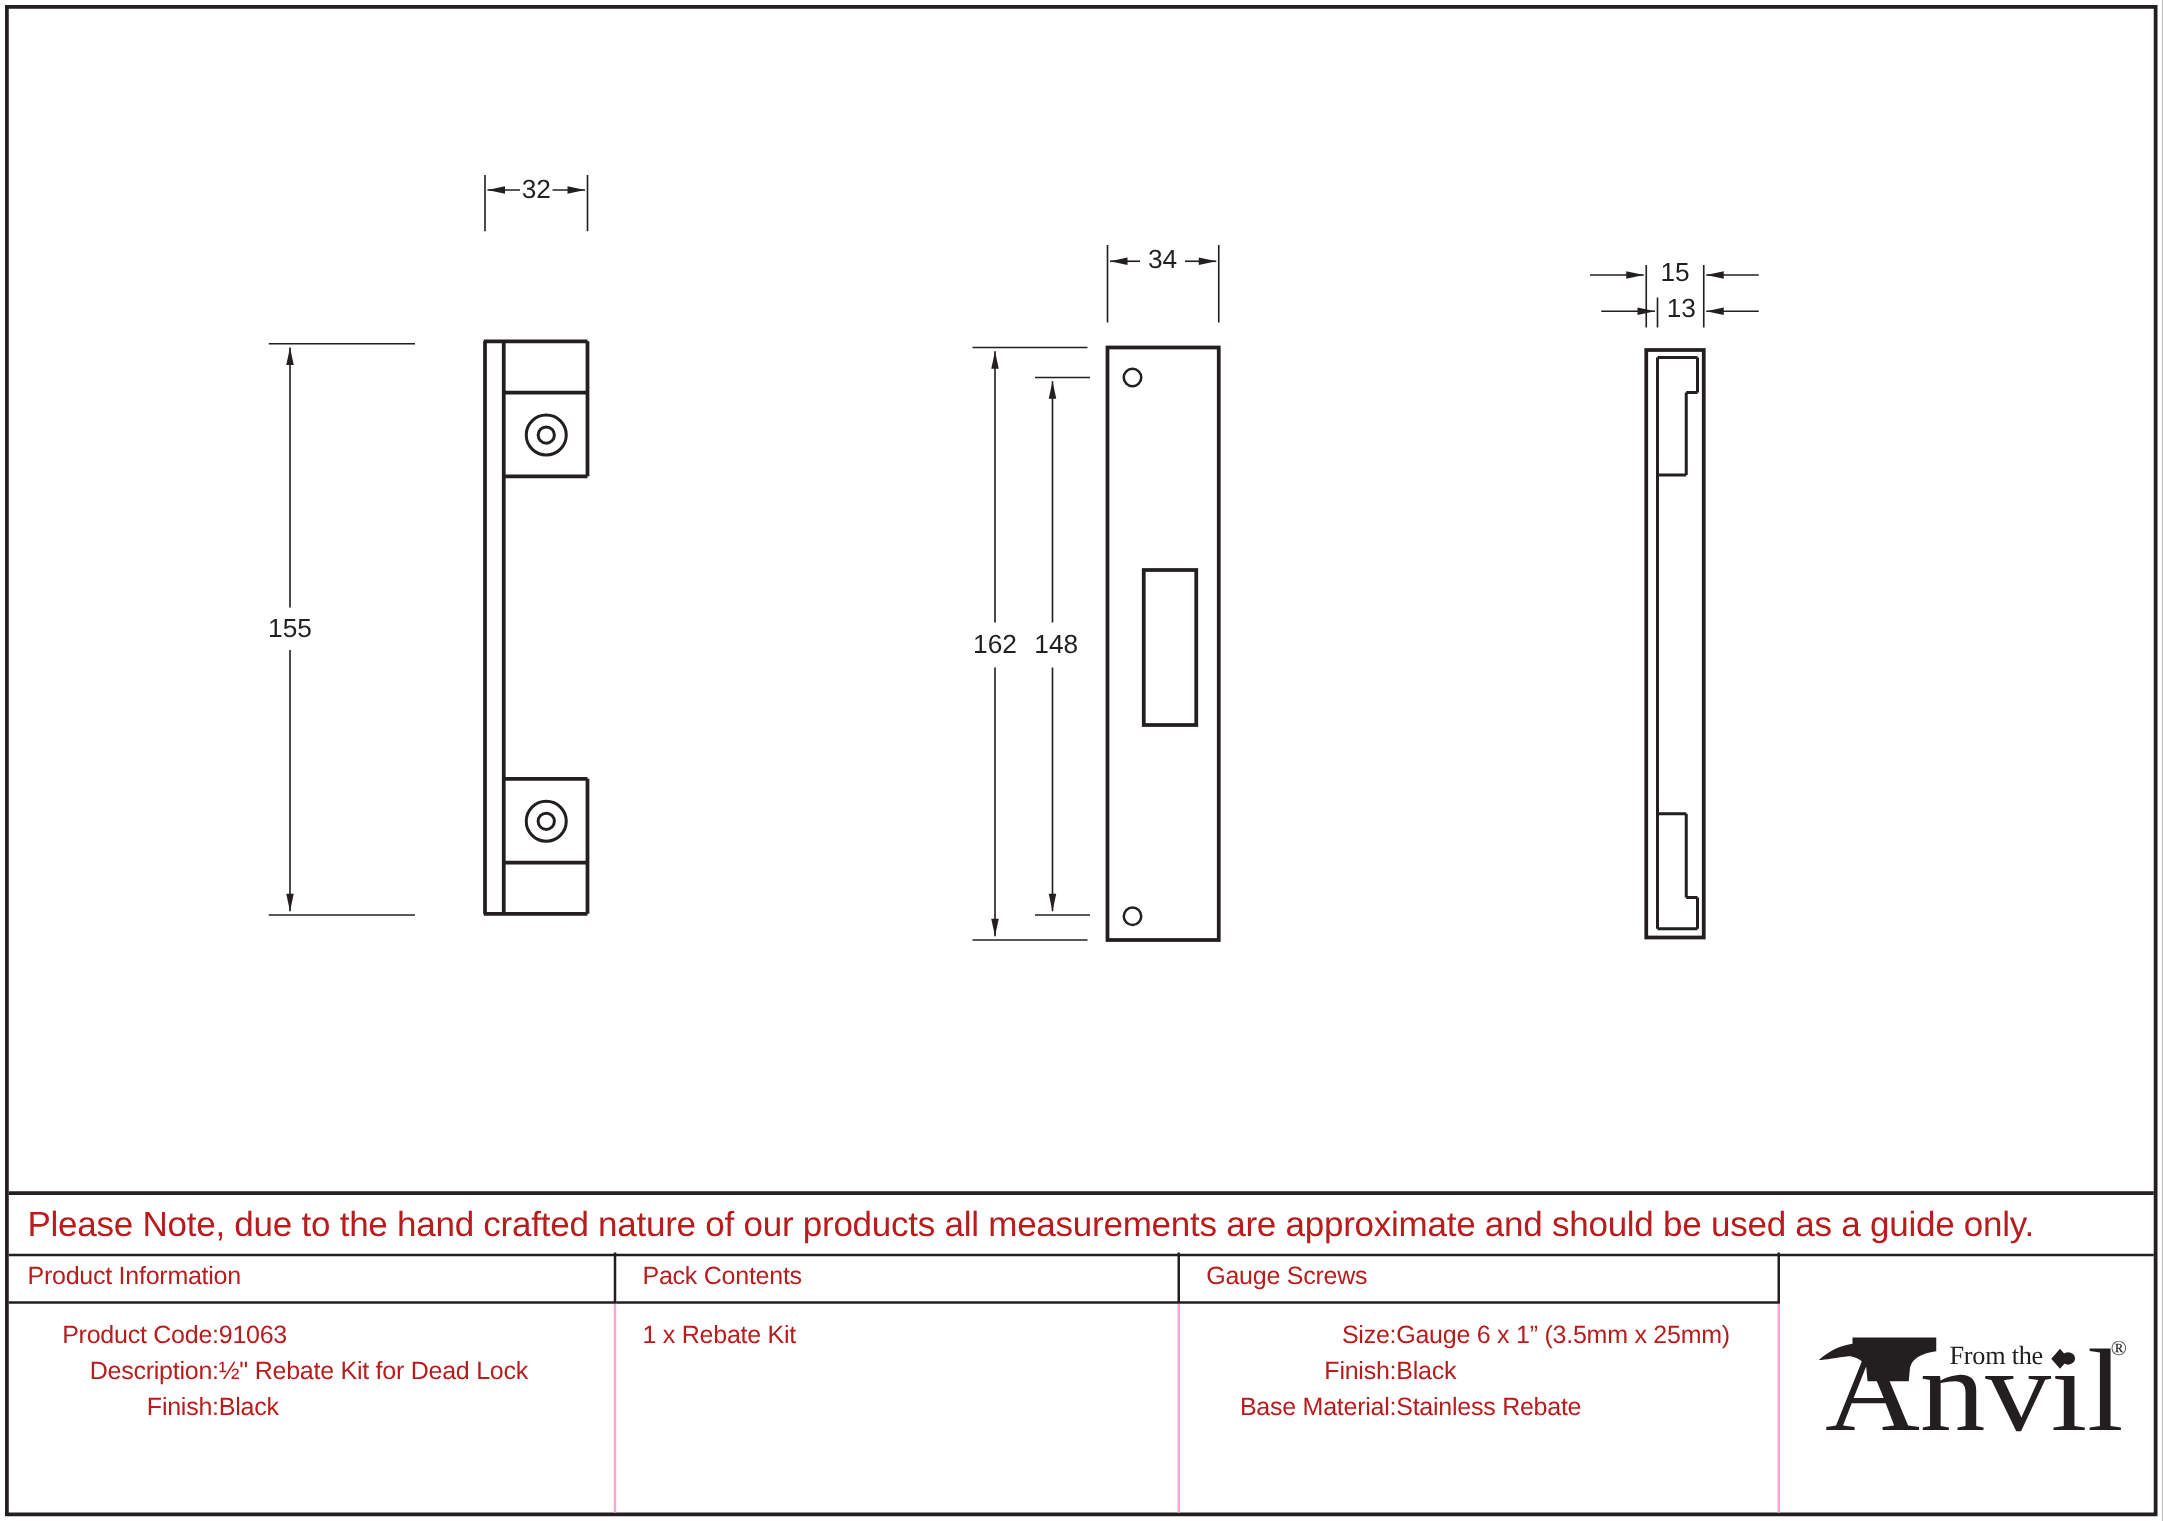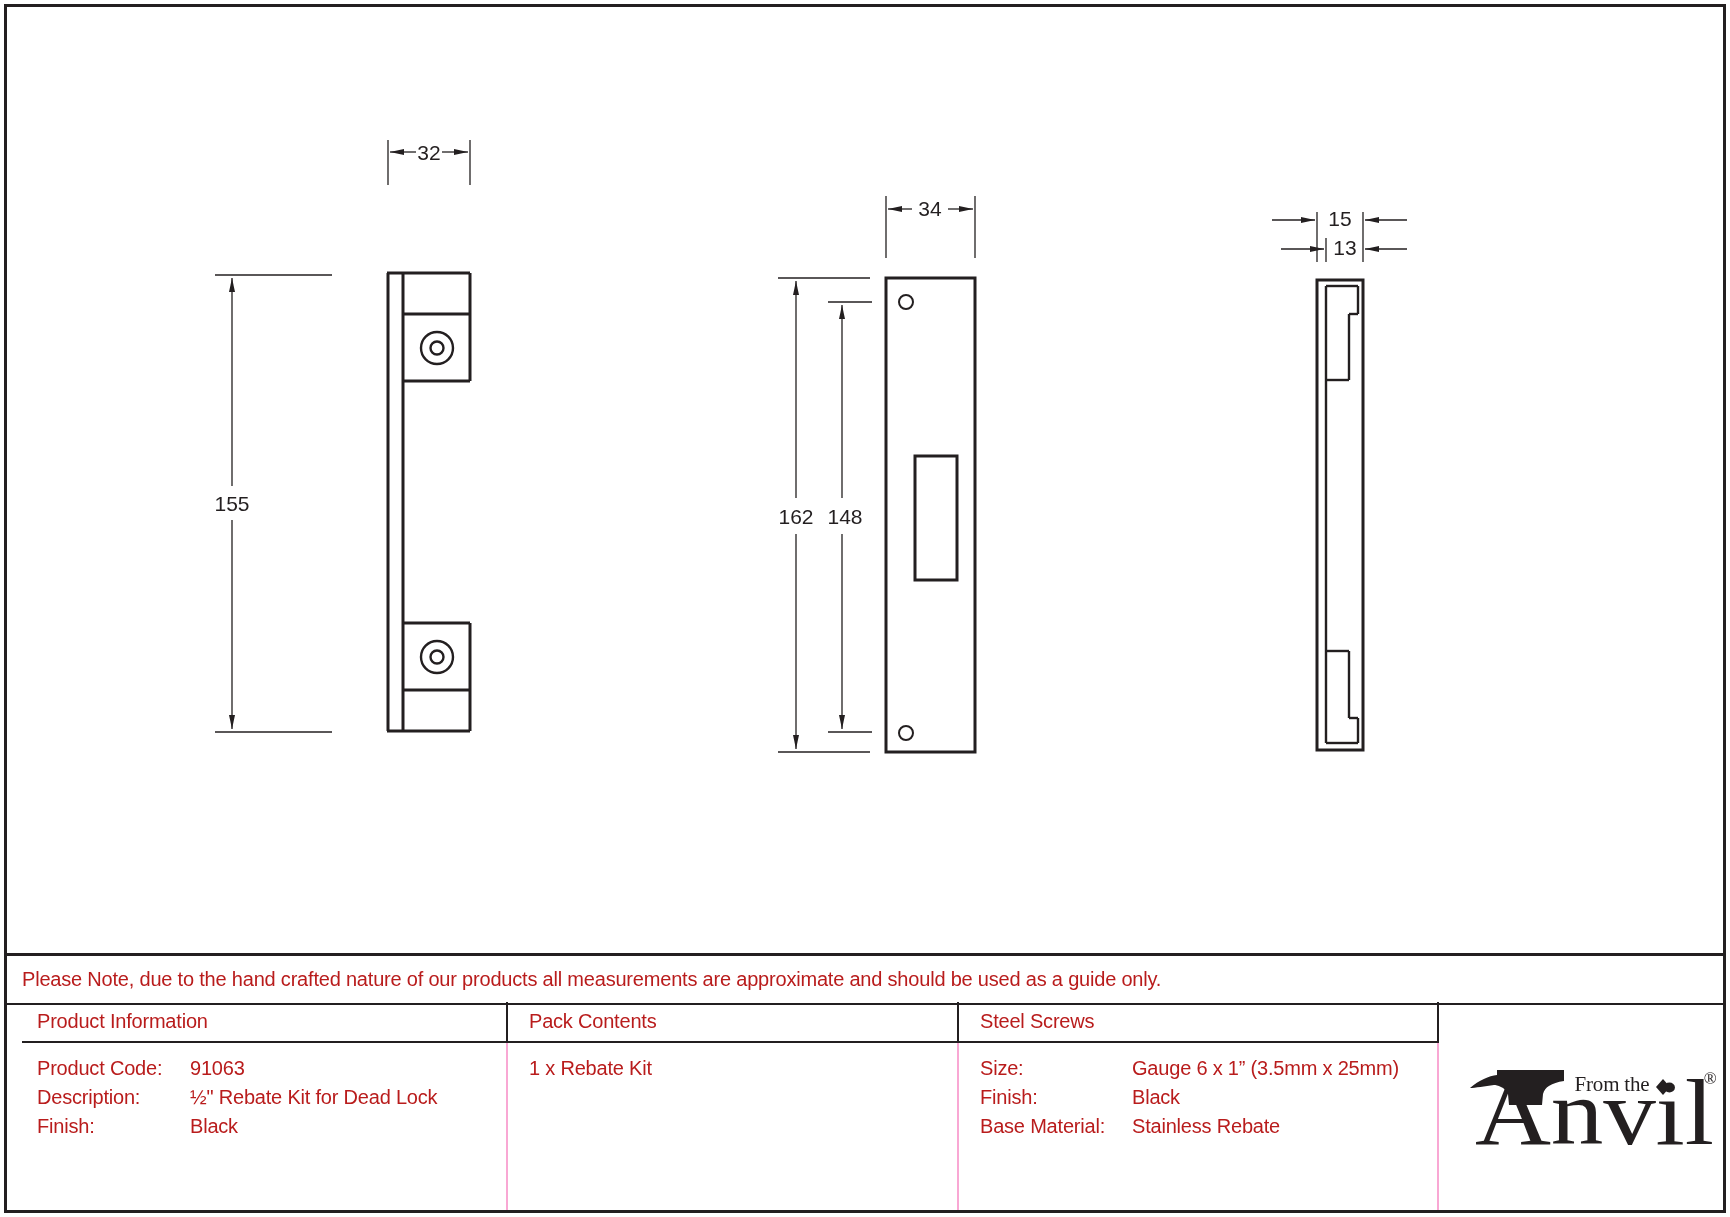--- a/index.html
+++ b/index.html
@@ -8,26 +8,26 @@
     font-family:"Liberation Sans", sans-serif;color:#b91c1c;overflow:hidden;
   }
   .frame{position:absolute;left:4px;top:4px;right:4px;bottom:4px;border:3px solid #231f20;pointer-events:none;}
   .drawings{position:absolute;left:0;top:0;}
   
   .note-band{
     position:absolute;left:7px;right:7px;top:953px;height:47px;
     border-top:3px solid #231f20;border-bottom:2px solid #231f20;
     display:flex;align-items:center;
   }
-  .note-band .note-text{font-size:20px;padding-left:15px;letter-spacing:-0.2px;}
+  .note-band .note-text{font-size:28px;padding-left:15px;letter-spacing:-0.2px;}
   
   .spec-table{
-    position:absolute;left:22px;right:7px;top:1002px;height:208px;
+    position:absolute;left:7px;right:7px;top:1002px;height:208px;
     display:grid;grid-template-columns:486px 451px 480px 1fr;grid-template-rows:41px 1fr;
-    font-size:20px;letter-spacing:-0.2px;
+    font-size:20px;letter-spacing:-0.2px;text-align:right;
   }
   .cell{box-sizing:border-box;}
   .th{border-right:2px solid #231f20;border-bottom:2px solid #231f20;display:flex;align-items:center;}
   .th .t{padding-left:15px;}
   .th2 .t{padding-left:21px;}
   .td{border-right:2px solid #f9a8d4;padding-top:11px;}
   .row{display:flex;height:29px;line-height:29px;}
   .row .lbl{flex:0 0 auto;}
   .pi .lbl{width:153px;margin-left:15px;}
   .fs .lbl{width:152px;margin-left:21px;}
@@ -165,21 +165,21 @@
 
   <div class="spec-table">
 
     <div class="cell th">
       <span class="t">Product Information</span>
     </div>
     <div class="cell th th2">
       <span class="t">Pack Contents</span>
     </div>
     <div class="cell th th2">
-      <span class="t">Steel Screws</span>
+      <span class="t">Gauge Screws</span>
     </div>
 
     <div class="cell logo-cell">
       <svg width="260" height="100" viewBox="0 0 260 100" style="position:absolute;left:28px;top:58px;">
         <text class="serif" x="0" y="0" font-size="94" fill="#231f20" transform="translate(8,84) scale(1.12,1)">Anvil</text>
         <path fill="#231f20" d="M3,28 C12,20 22,16 30,15 L30,10 L97,10 L97,21 C84,23 78,27 76,34 L75,45 L42,45 L41,34 C38,27 30,25 27,25 C18,26 8,28 3,28 Z"></path>
         <text class="serif" x="145" y="31" font-size="21" fill="#231f20" text-anchor="middle">From the</text>
         <path fill="#231f20" d="M196,19 L203,27 L196,35 L189,27 Z"></path>
         <text class="serif" x="243" y="24" font-size="17" fill="#231f20" text-anchor="middle">®</text>
       </svg>

